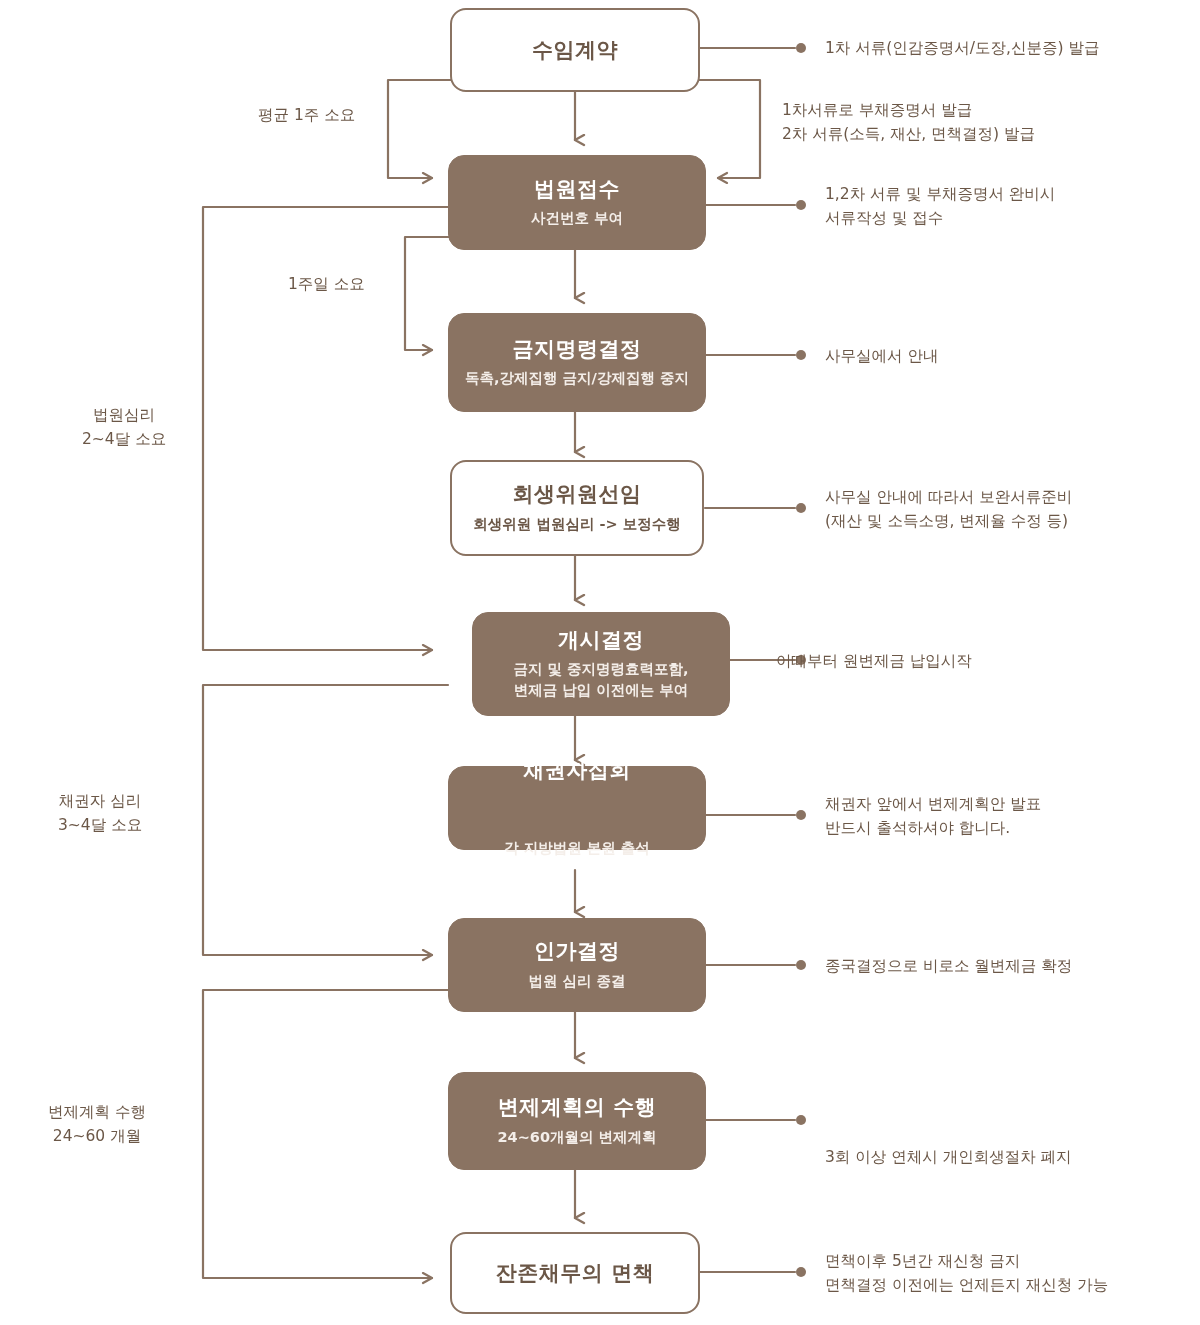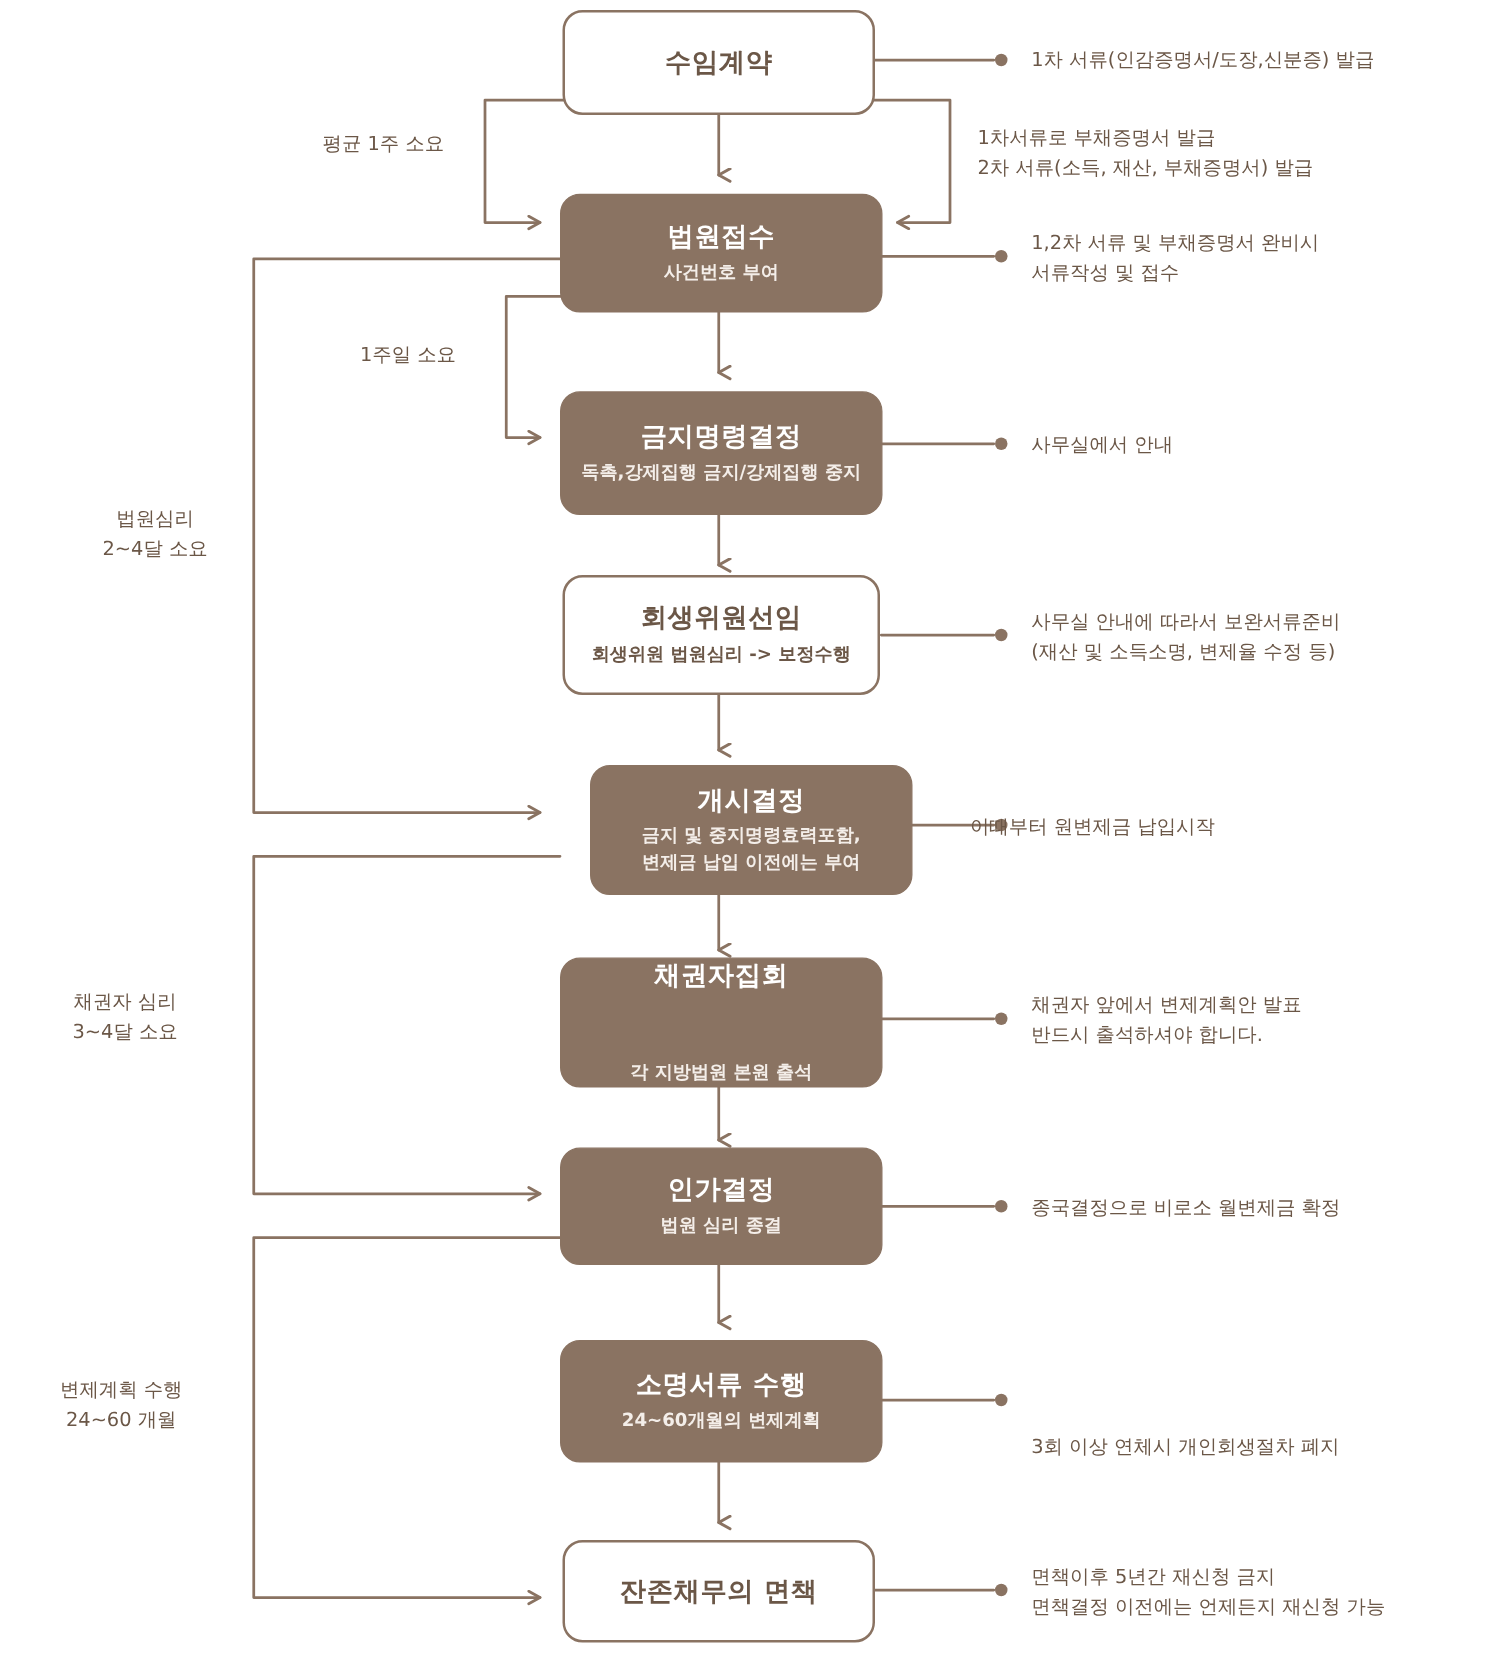--- a/index.html
+++ b/index.html
@@ -179,52 +179,52 @@
   </div>
 
   <div class="node filled" style="left:472px; top:612px; width:258px; height:104px;">
     <div class="title">개시결정</div>
     <div class="sub">
       <span class="line">금지 및 중지명령효력포함,</span>
       <span class="line">변제금 납입 이전에는 부여</span>
     </div>
   </div>
 
-  <div class="node filled" style="left:448px; top:766px; width:258px; height:104px;gap:48px;">
+  <div class="node filled" style="left:448px; top:766px; width:258px; height:84px;gap:48px;">
     <div class="title">채권자집회</div>
     <div class="sub">
       <span class="line">각 지방법원 본원 출석</span>
     </div>
   </div>
 
   <div class="node filled" style="left:448px; top:918px; width:258px; height:94px;">
     <div class="title">인가결정</div>
     <div class="sub">
       <span class="line">법원 심리 종결</span>
     </div>
   </div>
 
   <div class="node filled" style="left:448px; top:1072px; width:258px; height:98px;">
-    <div class="title">소명서류 수행</div>
+    <div class="title">변제계획의 수행</div>
     <div class="sub">
       <span class="line">24~60개월의 변제계획</span>
     </div>
   </div>
 
   <div class="node outlined" style="left:450px; top:1232px; width:250px; height:82px;">
     <div class="title">잔존채무의 면책</div>
   </div>
 
   <div class="annot" style="left:825px; top:36px;">
     <span class="line">1차 서류(인감증명서/도장,신분증) 발급</span>
   </div>
 
   <div class="annot" style="left:782px; top:98px;">
     <span class="line">1차서류로 부채증명서 발급</span>
-    <span class="line">2차 서류(소득, 재산, 부채증명서) 발급</span>
+    <span class="line">2차 서류(소득, 재산, 면책결정) 발급</span>
   </div>
 
   <div class="annot" style="left:825px; top:182px;">
     <span class="line">1,2차 서류 및 부채증명서 완비시</span>
     <span class="line">서류작성 및 접수</span>
   </div>
 
   <div class="annot" style="left:825px; top:344px;">
     <span class="line">사무실에서 안내</span>
   </div>

